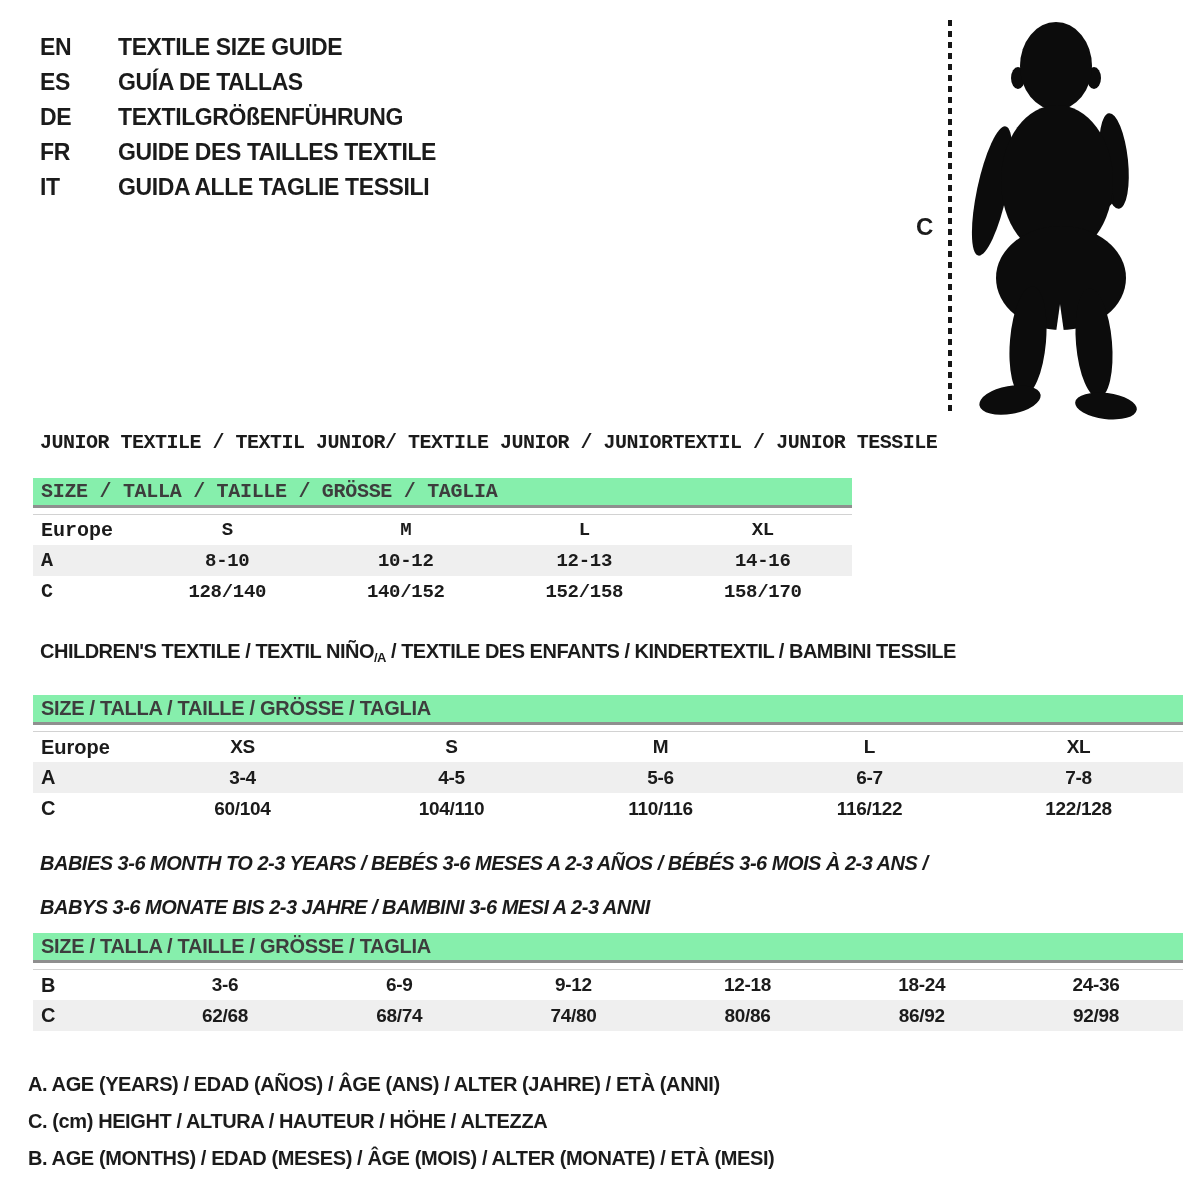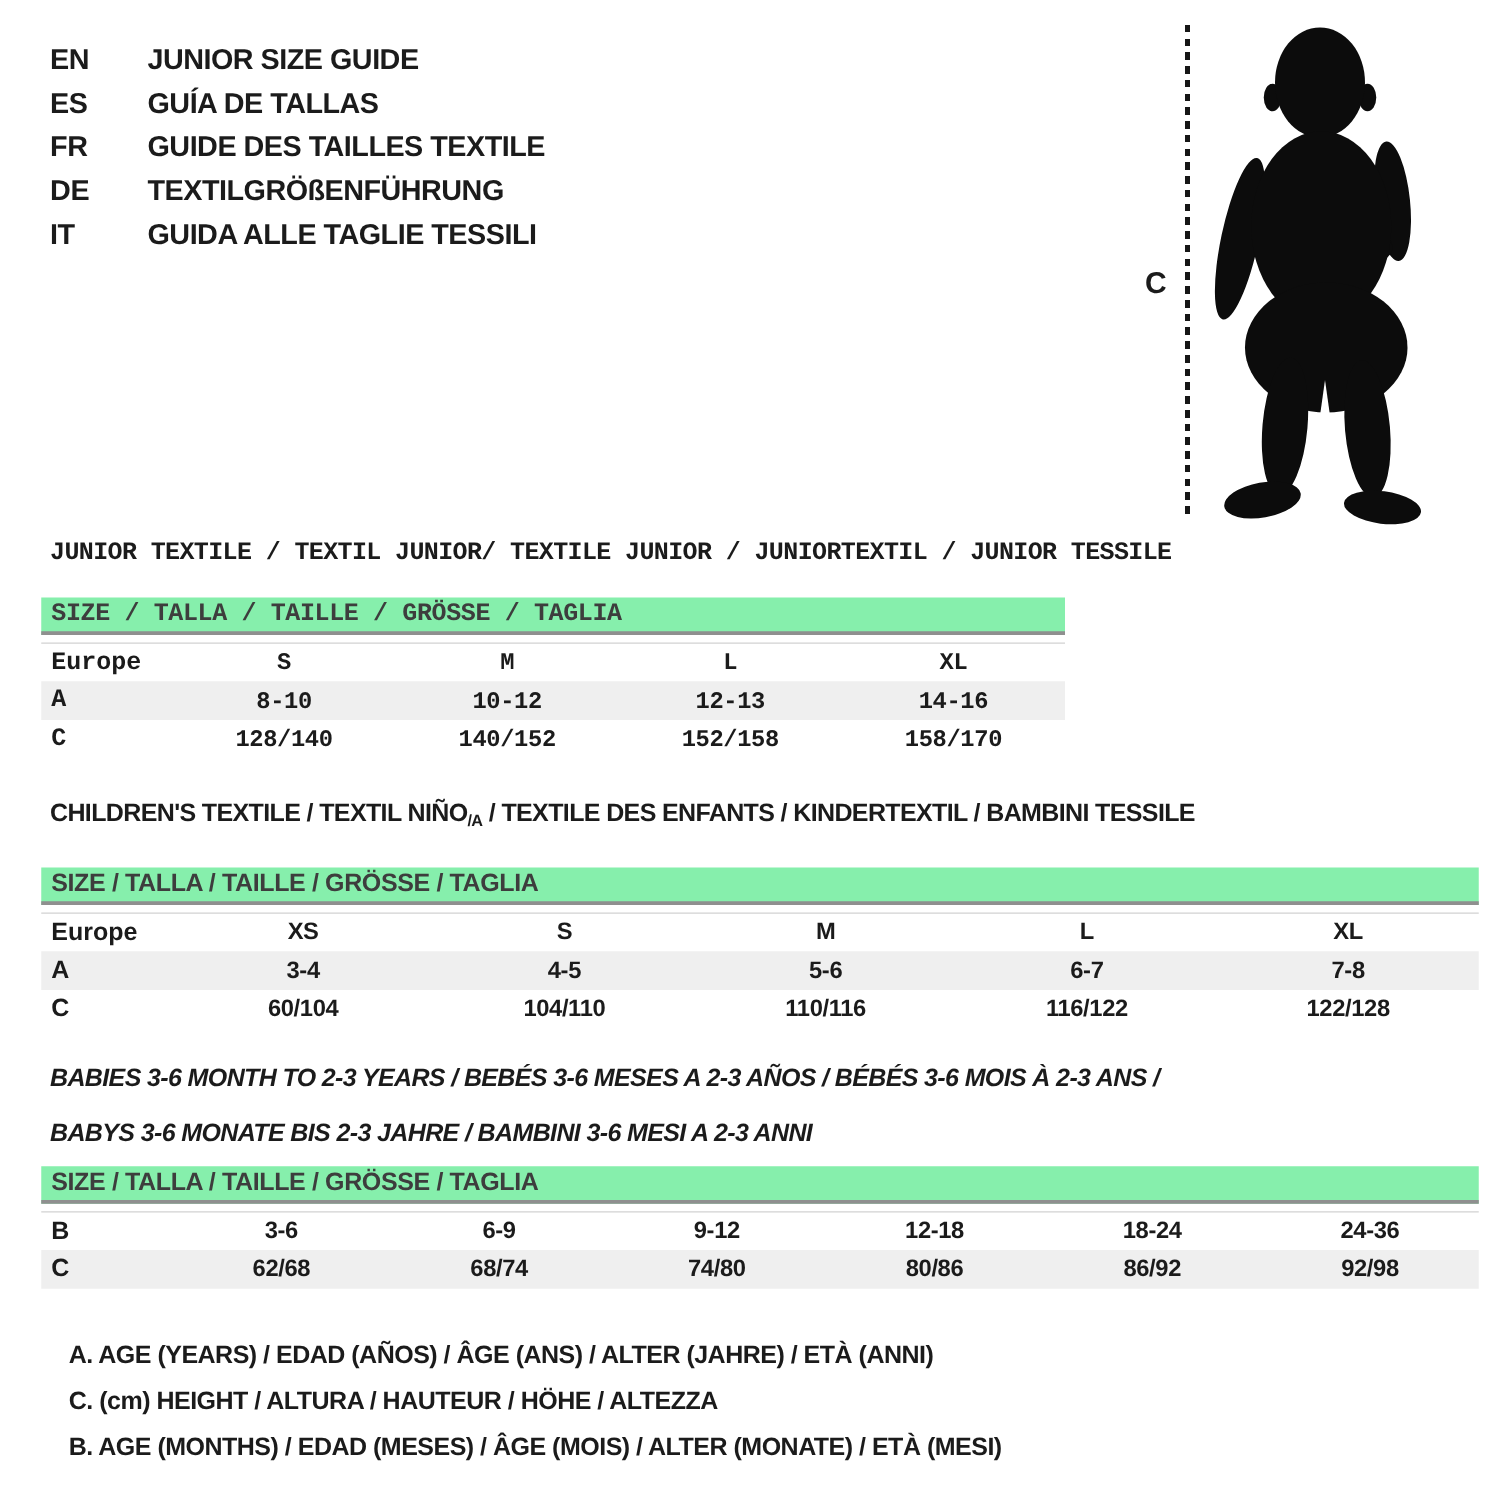--- a/index.html
+++ b/index.html
@@ -46,44 +46,44 @@
     line-height:27px; padding-left:8px;
   }
   .rows { margin-top:6px; }
   .t-row { display:flex; height:31px; align-items:center; font-weight:bold; }
   .t-row.first  { border-top:1px solid #d2d2d2; }
   .t-row.shaded { background:#efefef; }
   .t-label { width:105px; padding-left:8px; font-size:20px; }
   .t-cell  { flex:1; text-align:center; font-size:19px; letter-spacing:-0.3px; }
 
   
-  .footnotes { position:absolute; left:55px; top:1066px; }
+  .footnotes { position:absolute; left:28px; top:1066px; }
   .footnote  { font-size:20px; font-weight:bold; letter-spacing:-0.4px; line-height:37px; white-space:nowrap; }
 </style>
 </head>
 <body>
 
 <div class="canvas">
 
   <div class="lang-list" id="lang-list">
       <div class="lang-row">
         <span class="lang-code">EN</span>
-        <span class="lang-label">JUNIOR SIZE GUIDE</span>
+        <span class="lang-label">TEXTILE SIZE GUIDE</span>
       </div>
       <div class="lang-row">
         <span class="lang-code">ES</span>
         <span class="lang-label">GUÍA DE TALLAS</span>
       </div>
       <div class="lang-row">
+        <span class="lang-code">DE</span>
+        <span class="lang-label">TEXTILGRÖßENFÜHRUNG</span>
+      </div>
+      <div class="lang-row">
         <span class="lang-code">FR</span>
         <span class="lang-label">GUIDE DES TAILLES TEXTILE</span>
-      </div>
-      <div class="lang-row">
-        <span class="lang-code">DE</span>
-        <span class="lang-label">TEXTILGRÖßENFÜHRUNG</span>
       </div>
       <div class="lang-row">
         <span class="lang-code">IT</span>
         <span class="lang-label">GUIDA ALLE TAGLIE TESSILI</span>
       </div>
     </div>
 
   <div class="dash-line"></div>
   <div class="c-label">C</div>
 

